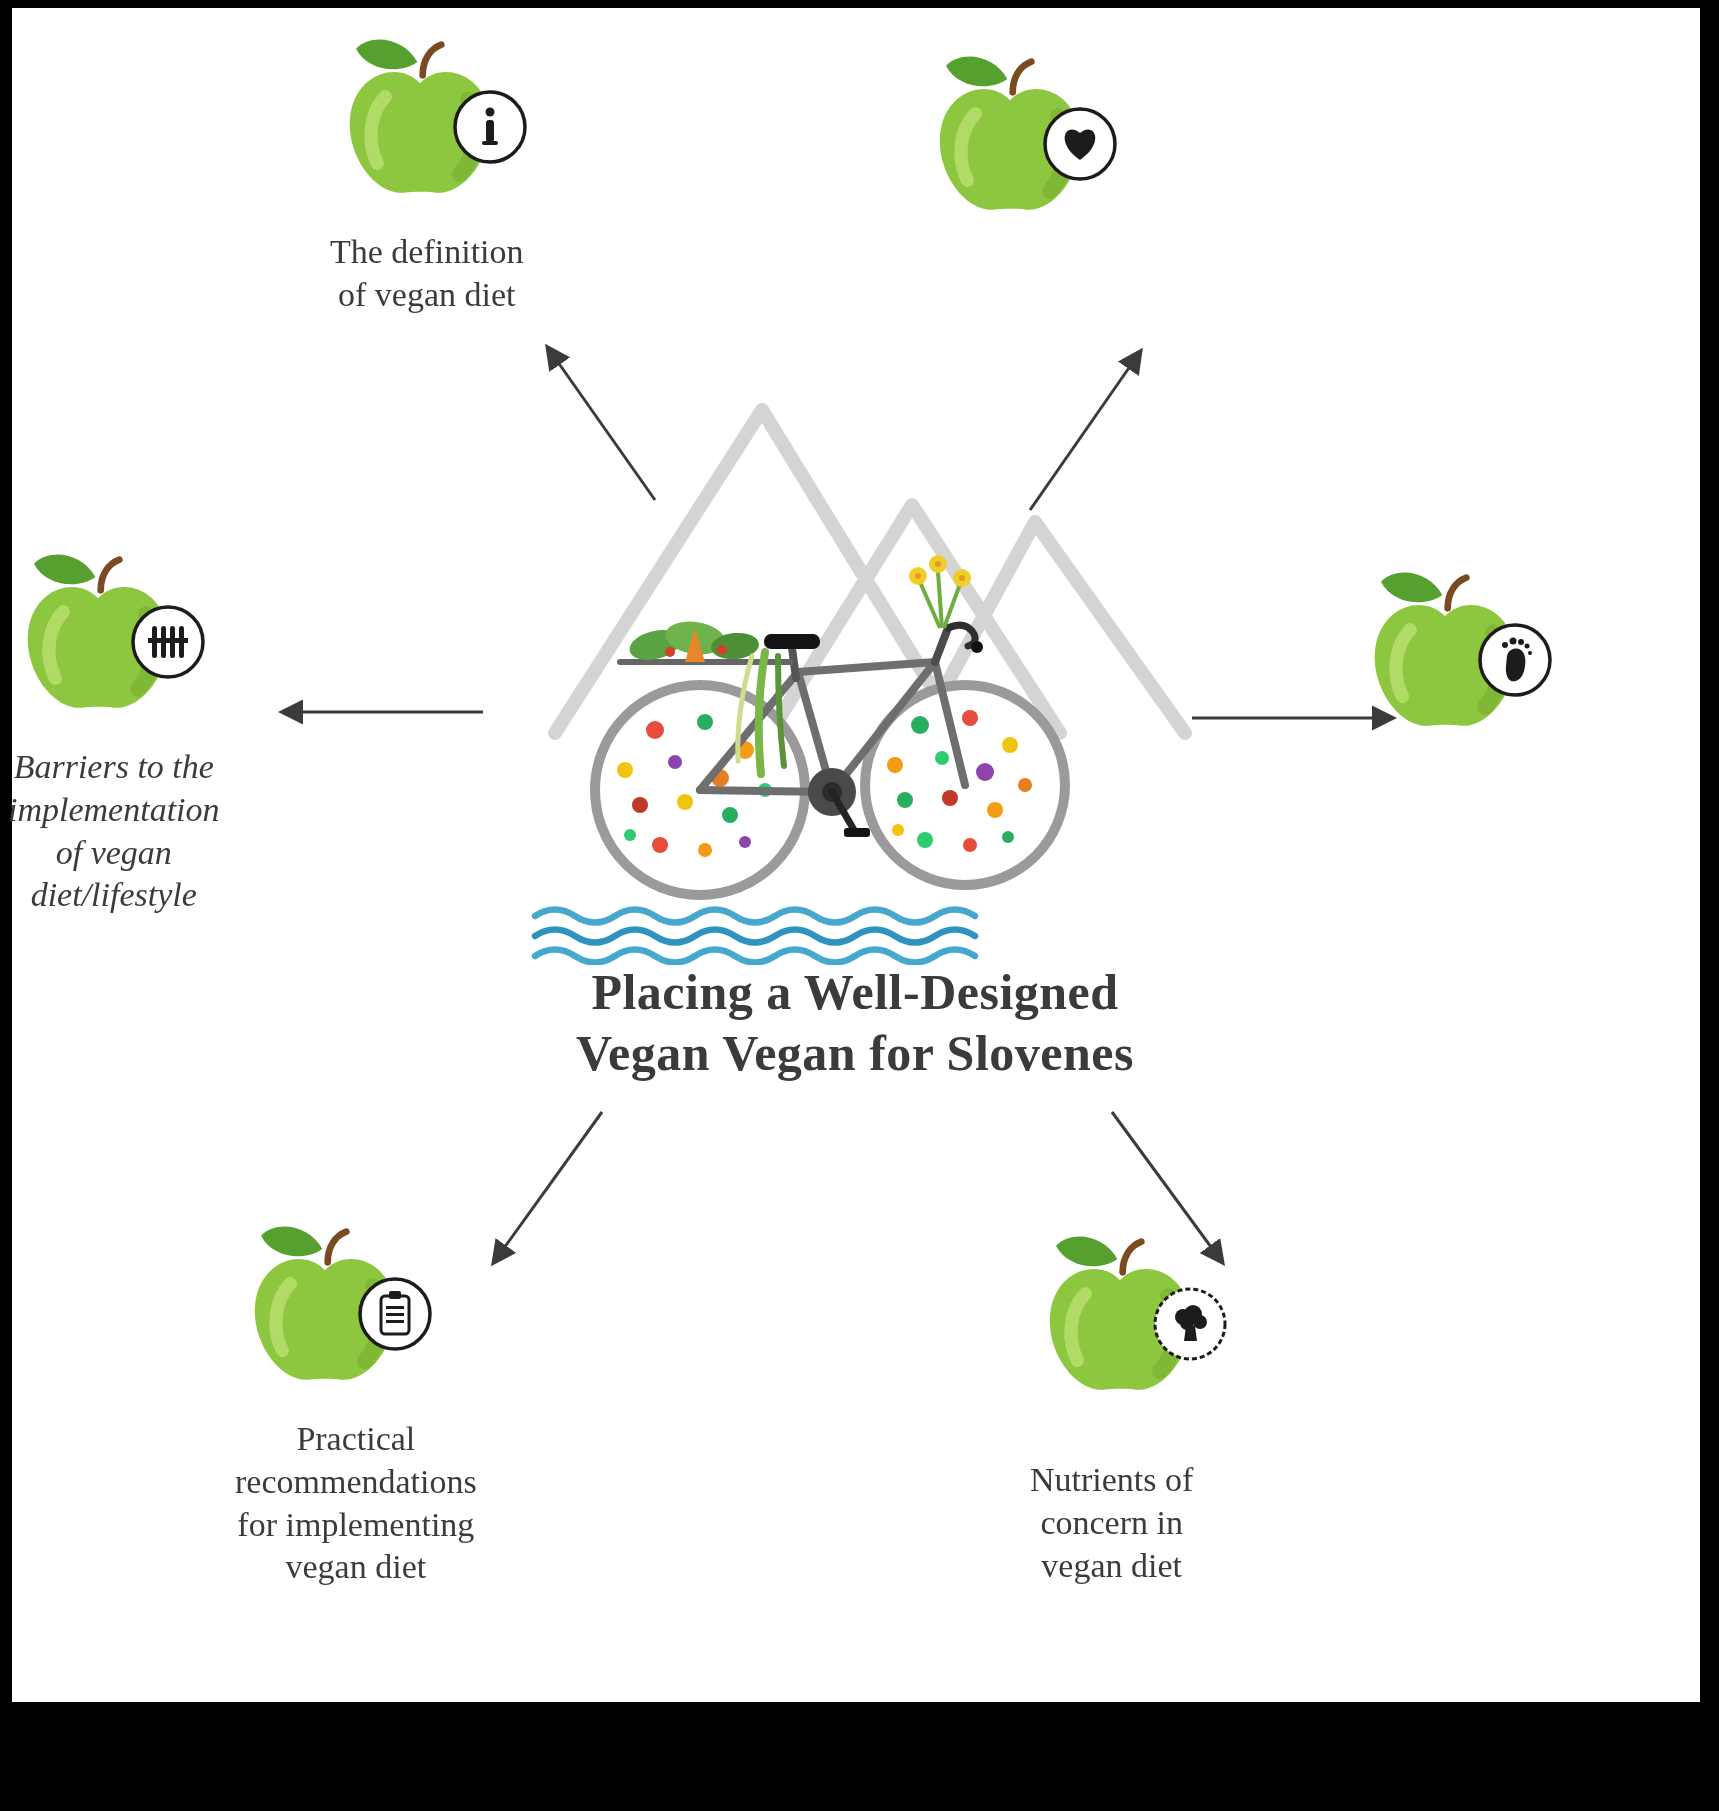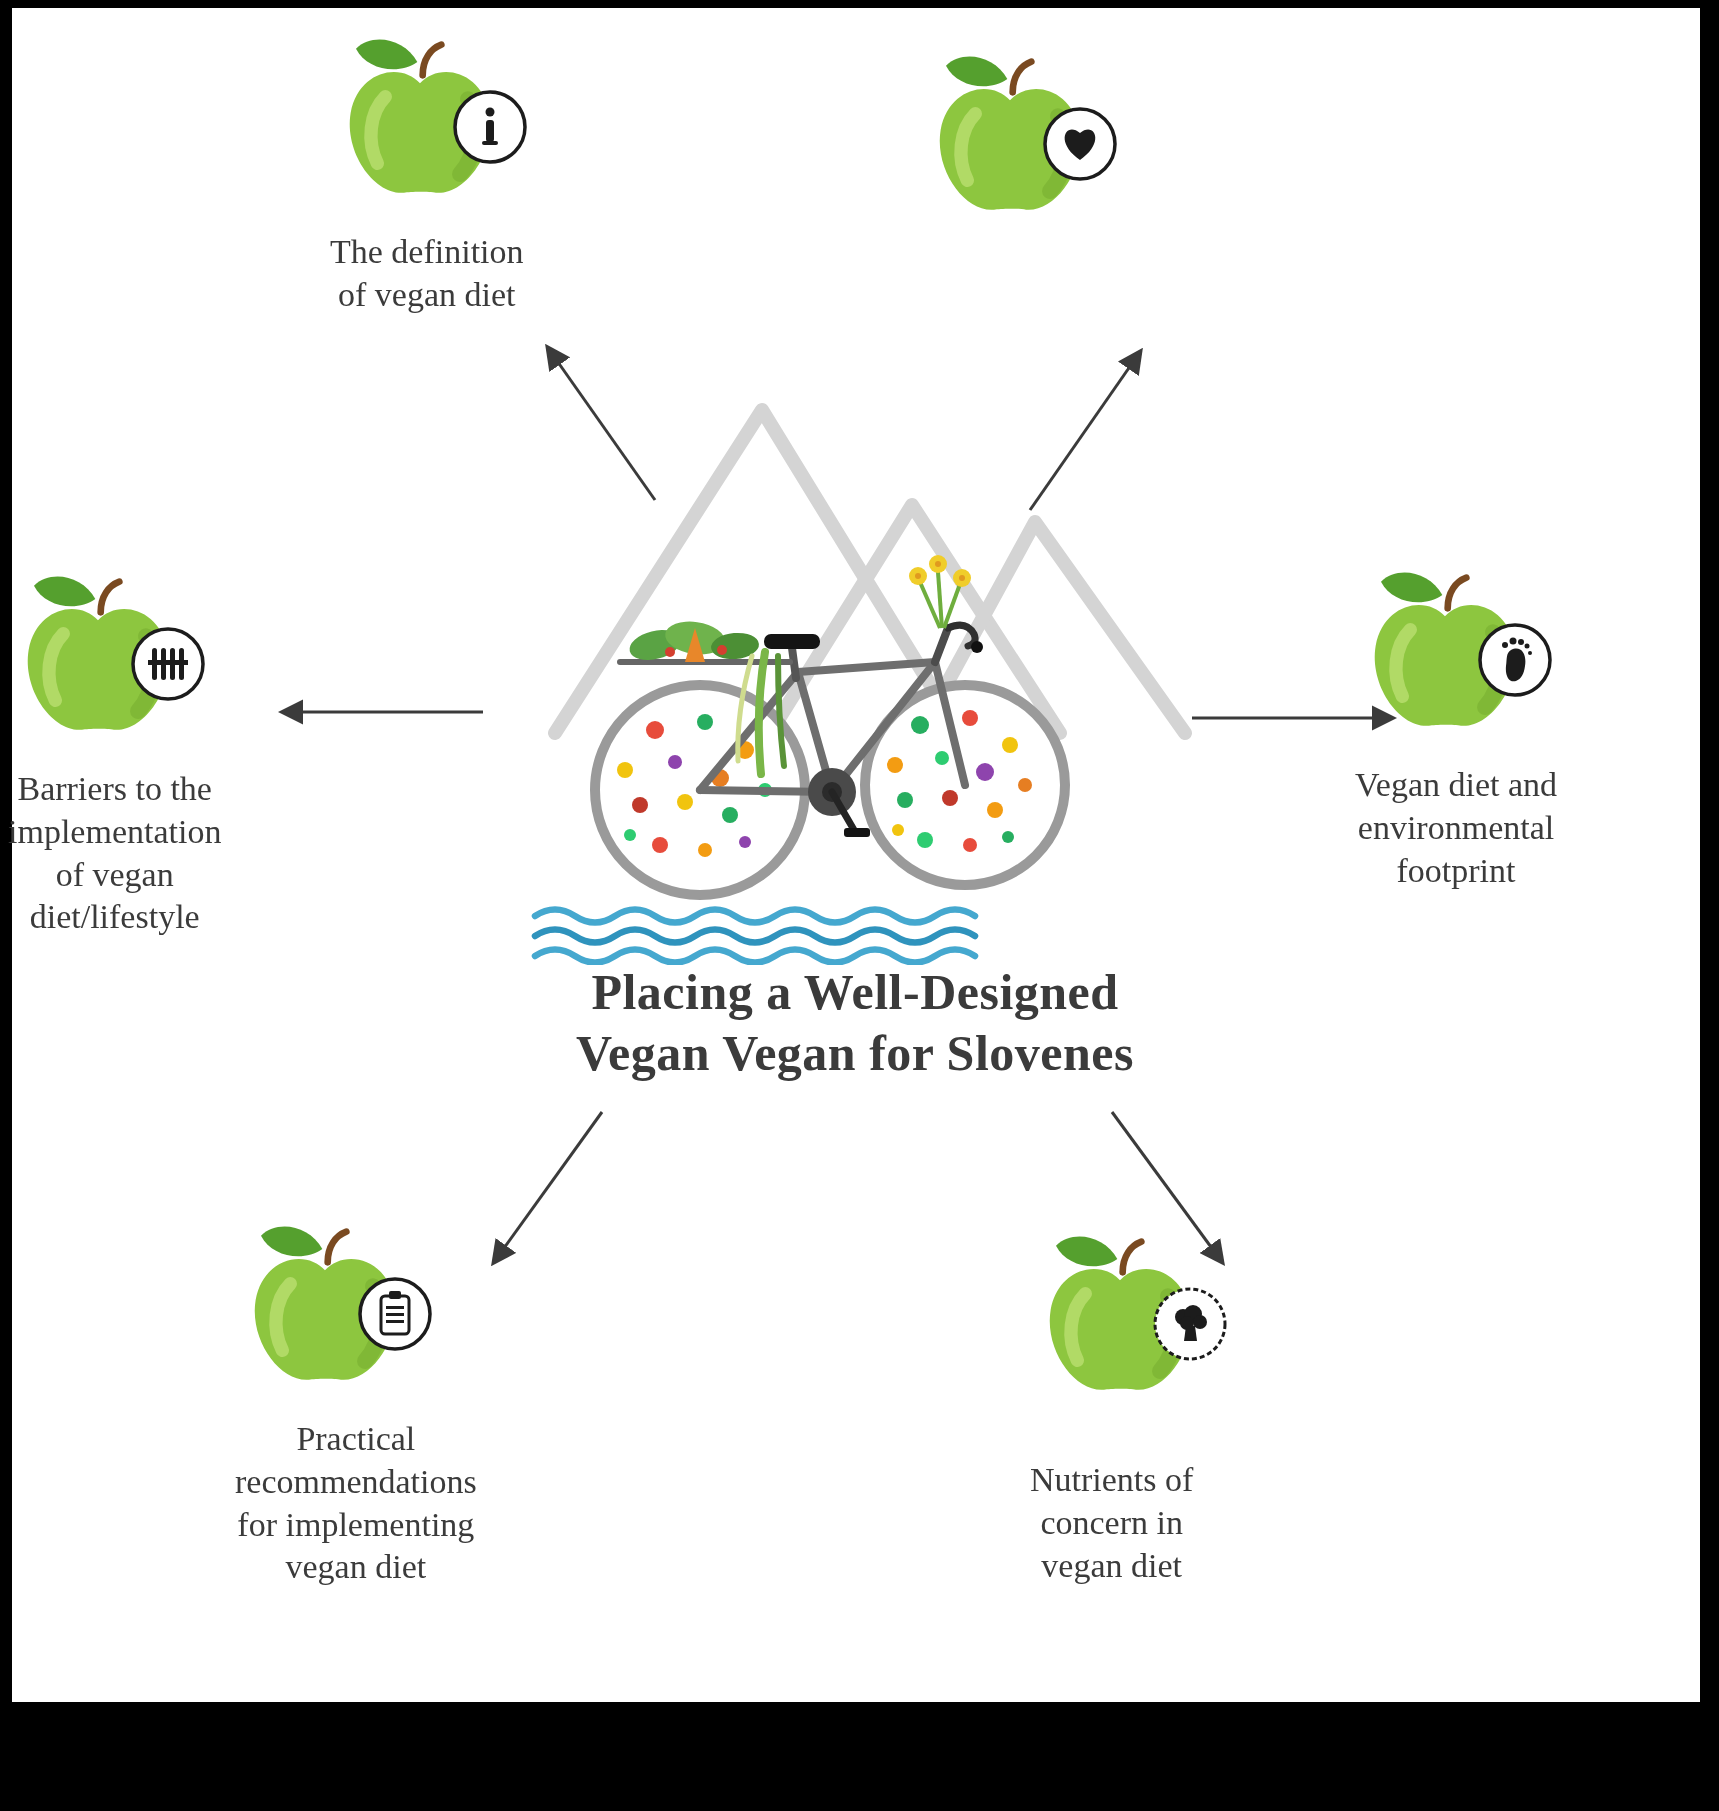--- a/index.html
+++ b/index.html
@@ -11,21 +11,21 @@
   .title{position:absolute;left:440px;top:962px;width:830px;text-align:center;z-index:2;
          font-weight:700;font-size:50px;line-height:1.22;color:#3b3b3b;letter-spacing:0.5px;}
   .node{position:absolute;display:flex;flex-direction:column;align-items:flex-start;z-index:2;}
   .apple-wrap{position:relative;width:180px;height:188px;}
   .apple-svg{display:block;width:160px;height:174px;margin:0 auto;}
   .badge{position:absolute;right:-20px;top:52px;width:80px;height:80px;}
   .label{margin-top:8px;font-size:34px;line-height:1.26;color:#3b3b3b;text-align:center;
          white-space:pre-line;}
   #node-definition{left:330px;top:35px;width:390px;}
   #node-health{left:920px;top:52px;width:460px;}
-  #node-barriers{left:8px;top:572px;width:320px;}
+  #node-barriers{left:8px;top:550px;width:320px;font-style:italic;}
   #node-environment{left:1355px;top:568px;width:350px;}
   #node-recommendations{left:235px;top:1222px;width:410px;}
   #node-nutrients{left:1030px;top:1232px;width:410px;gap:31px;}
 </style>
 </head>
 <body>
 
 <div class="page">
   <div class="panel"></div>
 
@@ -216,23 +216,20 @@
       <svg class="badge" viewBox="0 0 80 80">
         <circle cx="40" cy="40" r="35" fill="#ffffff" stroke="#1c1c1c" stroke-width="3.5"></circle>
         <path d="M36,30 C46,25 52,34 50,46 C49,54 46,59 41,61 C34,63 30,56 31,46 C32,38 31,33 36,30 Z" fill="#1c1c1c"></path>
         <circle cx="30" cy="25" r="3" fill="#1c1c1c"></circle>
         <circle cx="38" cy="21" r="3.5" fill="#1c1c1c"></circle>
         <circle cx="46" cy="22" r="3" fill="#1c1c1c"></circle>
         <circle cx="52" cy="26" r="2.5" fill="#1c1c1c"></circle>
         <circle cx="55" cy="33" r="2" fill="#1c1c1c"></circle>
       </svg>
     </div>
-    <div class="label">Vegan diet and
-environmental
-footprint</div>
   </div>
 
   <div class="node" id="node-recommendations">
     <div class="apple-wrap">
       <svg class="apple-svg" viewBox="0 0 120 130">
         <path d="M62,30 C62,18 68,10 76,7" stroke="#7a4a21" stroke-width="5" fill="none" stroke-linecap="round"></path>
         <path d="M58,20 C48,2 24,-2 12,10 C20,26 44,30 58,20 Z" fill="#55a02e"></path>
         <path d="M60,36 C74,20 106,26 112,58 C117,88 94,120 72,118 C67,117 53,117 48,118 C26,120 3,88 8,58 C14,26 46,20 60,36 Z" fill="#8dc63f"></path>
         <path d="M34,46 C22,58 20,80 28,96" stroke="#b5dc6a" stroke-width="10" fill="none" stroke-linecap="round" opacity="0.9"></path>
         <path d="M96,48 C106,62 104,88 90,104" stroke="#76ad2f" stroke-width="12" fill="none" stroke-linecap="round" opacity="0.55"></path>

